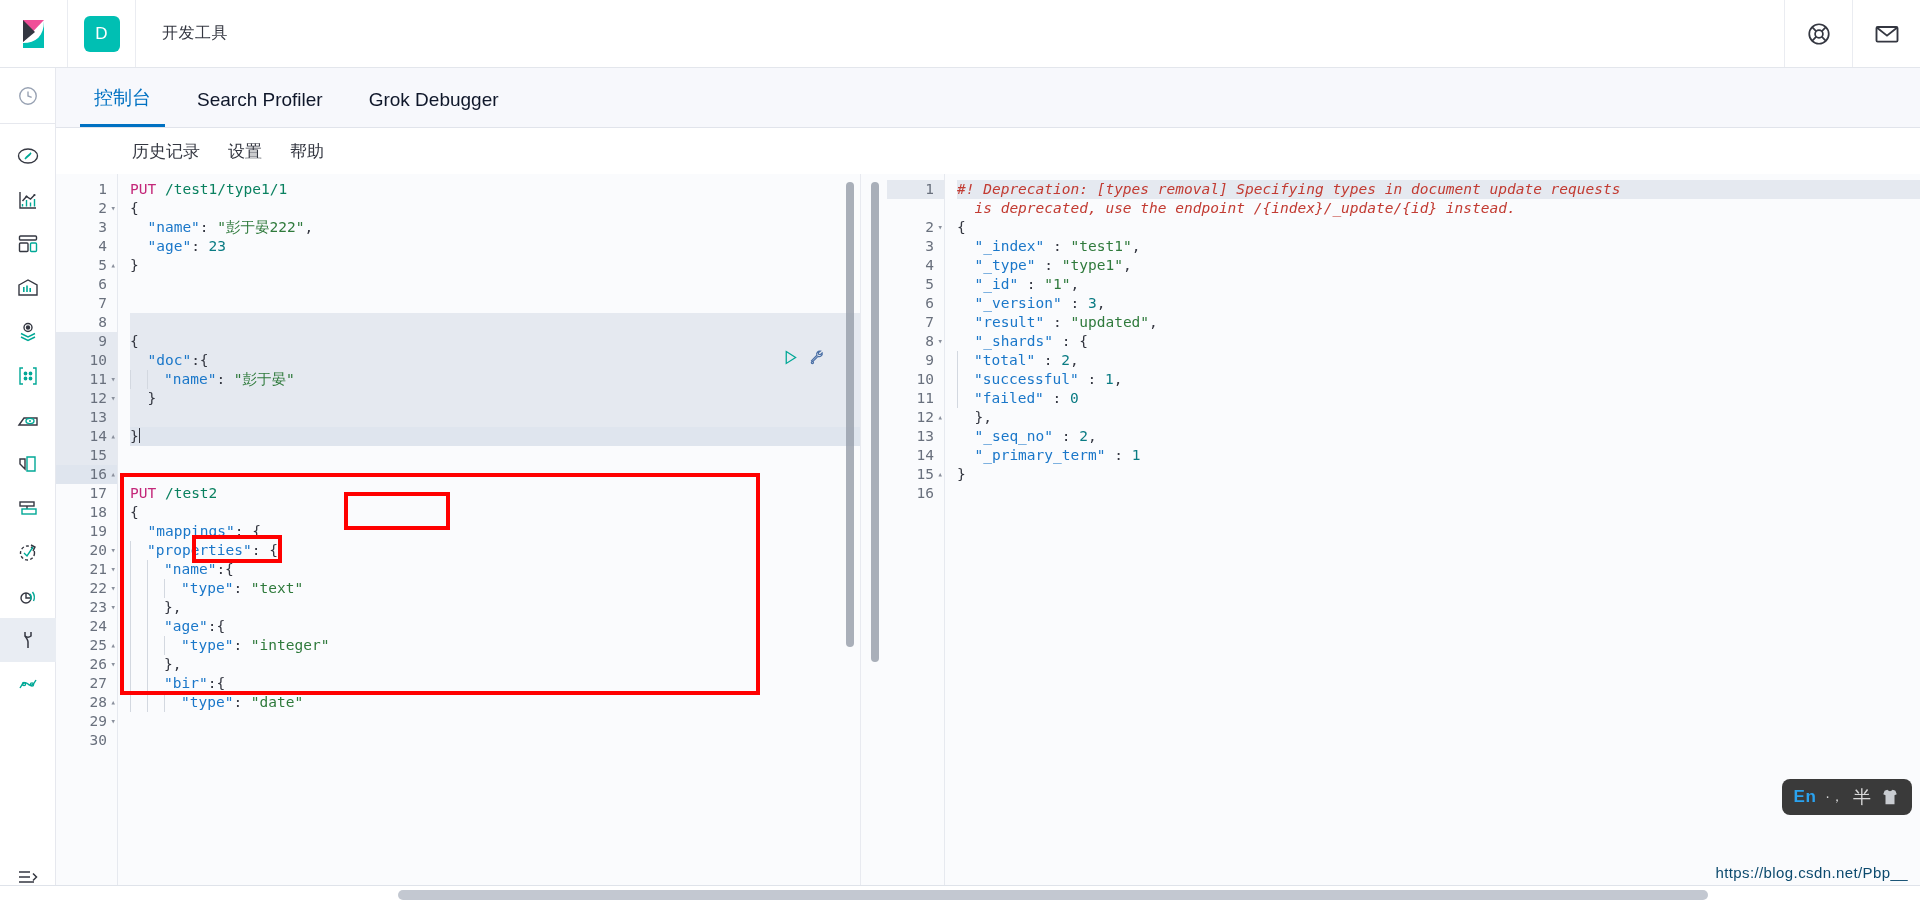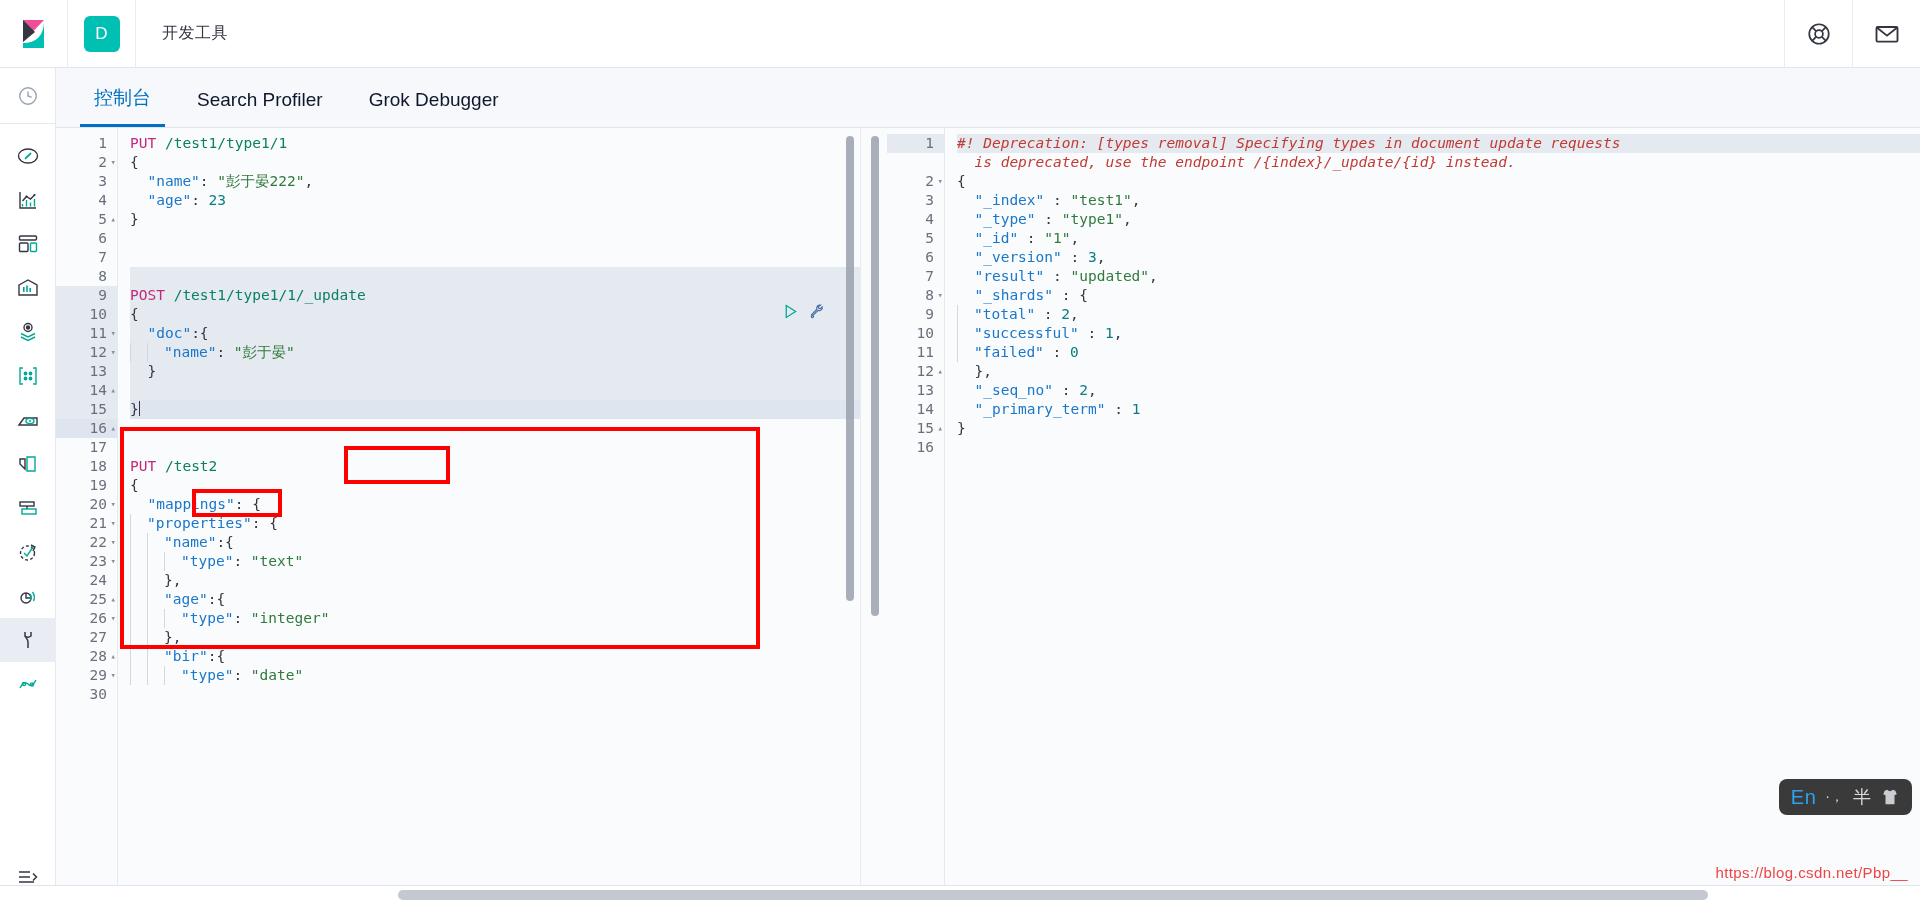--- a/index.html
+++ b/index.html
@@ -166,31 +166,31 @@
     position: absolute; left: 0; right: 0; bottom: 0; height: 18px;
     background: #ffffff; border-top: 1px solid #dfe3ea; z-index: 30;
   }
   .hscroll {
     position: absolute; left: 398px; bottom: 3px; height: 10px; width: 1310px;
     background: #c3c8d1; border-radius: 5px; cursor: pointer;
   }
 
   .watermark {
     position: absolute; right: 12px; bottom: 22px; z-index: 25;
-    font-size: 15px; color: #ef4444; letter-spacing: .4px;
+    font-size: 15px; color: #0c4a6e; letter-spacing: .4px;
   }
 
   
   .ime {
     position: absolute; right: 8px; bottom: 88px; z-index: 50;
     background: #3a3a3a; border-radius: 8px; height: 36px;
     display: flex; align-items: center; gap: 9px; padding: 0 12px;
     color: #d8d8d8; font-size: 17px;
   }
-  .ime .en { color: #2aa3f0; font-size: 20px; font-weight: 400; letter-spacing: .5px; }
+  .ime .en { color: #2aa3f0; font-size: 17px; font-weight: 700; letter-spacing: .5px; }
   .ime .dot { font-size: 14px; }
   .ime .half { font-size: 18px; }
 
   svg { display: block; }
 </style>
 </head>
 <body>
 
 <div class="app">
 
@@ -341,20 +341,25 @@
     </div>
 
     <div class="content">
 
       <div class="tabs">
         <div class="tab active">控制台</div>
         <div class="tab">Search Profiler</div>
         <div class="tab">Grok Debugger</div>
       </div>
 
+      <div class="menubar">
+        <div class="menu-item">历史记录</div>
+        <div class="menu-item">设置</div>
+        <div class="menu-item">帮助</div>
+      </div>
 
       <div class="panes">
 
         <div class="pane-left">
           <div class="gutter" id="editor-gutter">
               <div class="ln">1</div>
               <div class="ln">2<span class="fold">▾</span></div>
               <div class="ln">3</div>
               <div class="ln">4</div>
               <div class="ln">5<span class="fold">▴</span></div>
@@ -386,21 +391,20 @@
             </div>
           <div class="code" id="editor-code">
               <div class="cl"><span class="t-method">PUT</span><span class="t-punc"> </span><span class="t-url">/test1/type1/1</span></div>
               <div class="cl"><span class="t-punc">{</span></div>
               <div class="cl"><span class="t-punc">  </span><span class="t-key">"name"</span><span class="t-punc">: </span><span class="t-str">"彭于晏222"</span><span class="t-punc">,</span></div>
               <div class="cl"><span class="t-punc">  </span><span class="t-key">"age"</span><span class="t-punc">: </span><span class="t-num">23</span></div>
               <div class="cl"><span class="t-punc">}</span></div>
               <div class="cl">&nbsp;</div>
               <div class="cl">&nbsp;</div>
               <div class="cl row-hl">&nbsp;</div>
-              <div class="cl row-hl"><span class="t-method">POST</span><span class="t-punc"> </span><span class="t-url">/test1/type1/1/_update</span></div>
               <div class="cl row-hl"><span class="t-punc">{</span></div>
               <div class="cl row-hl"><span class="t-punc">  </span><span class="t-key">"doc"</span><span class="t-punc">:{</span></div>
               <div class="cl row-hl"><span class="indent-guide" style="width: 17px; border-left: 1px solid rgb(211, 216, 224);">&nbsp;&nbsp;</span><span class="indent-guide" style="width: 17px; border-left: 1px solid rgb(211, 216, 224);">&nbsp;&nbsp;</span><span class="t-key">"name"</span><span class="t-punc">: </span><span class="t-str">"彭于晏"</span></div>
               <div class="cl row-hl"><span class="t-punc">  }</span></div>
               <div class="cl row-hl">&nbsp;</div>
               <div class="cl row-hl2"><span class="t-punc">}</span><span style="display: inline-block; width: 1px; height: 15px; background: rgb(52, 55, 65); vertical-align: -2px;"></span></div>
               <div class="cl">&nbsp;</div>
               <div class="cl">&nbsp;</div>
               <div class="cl"><span class="t-method">PUT</span><span class="t-punc"> </span><span class="t-url">/test2</span></div>
               <div class="cl"><span class="t-punc">{</span></div>

